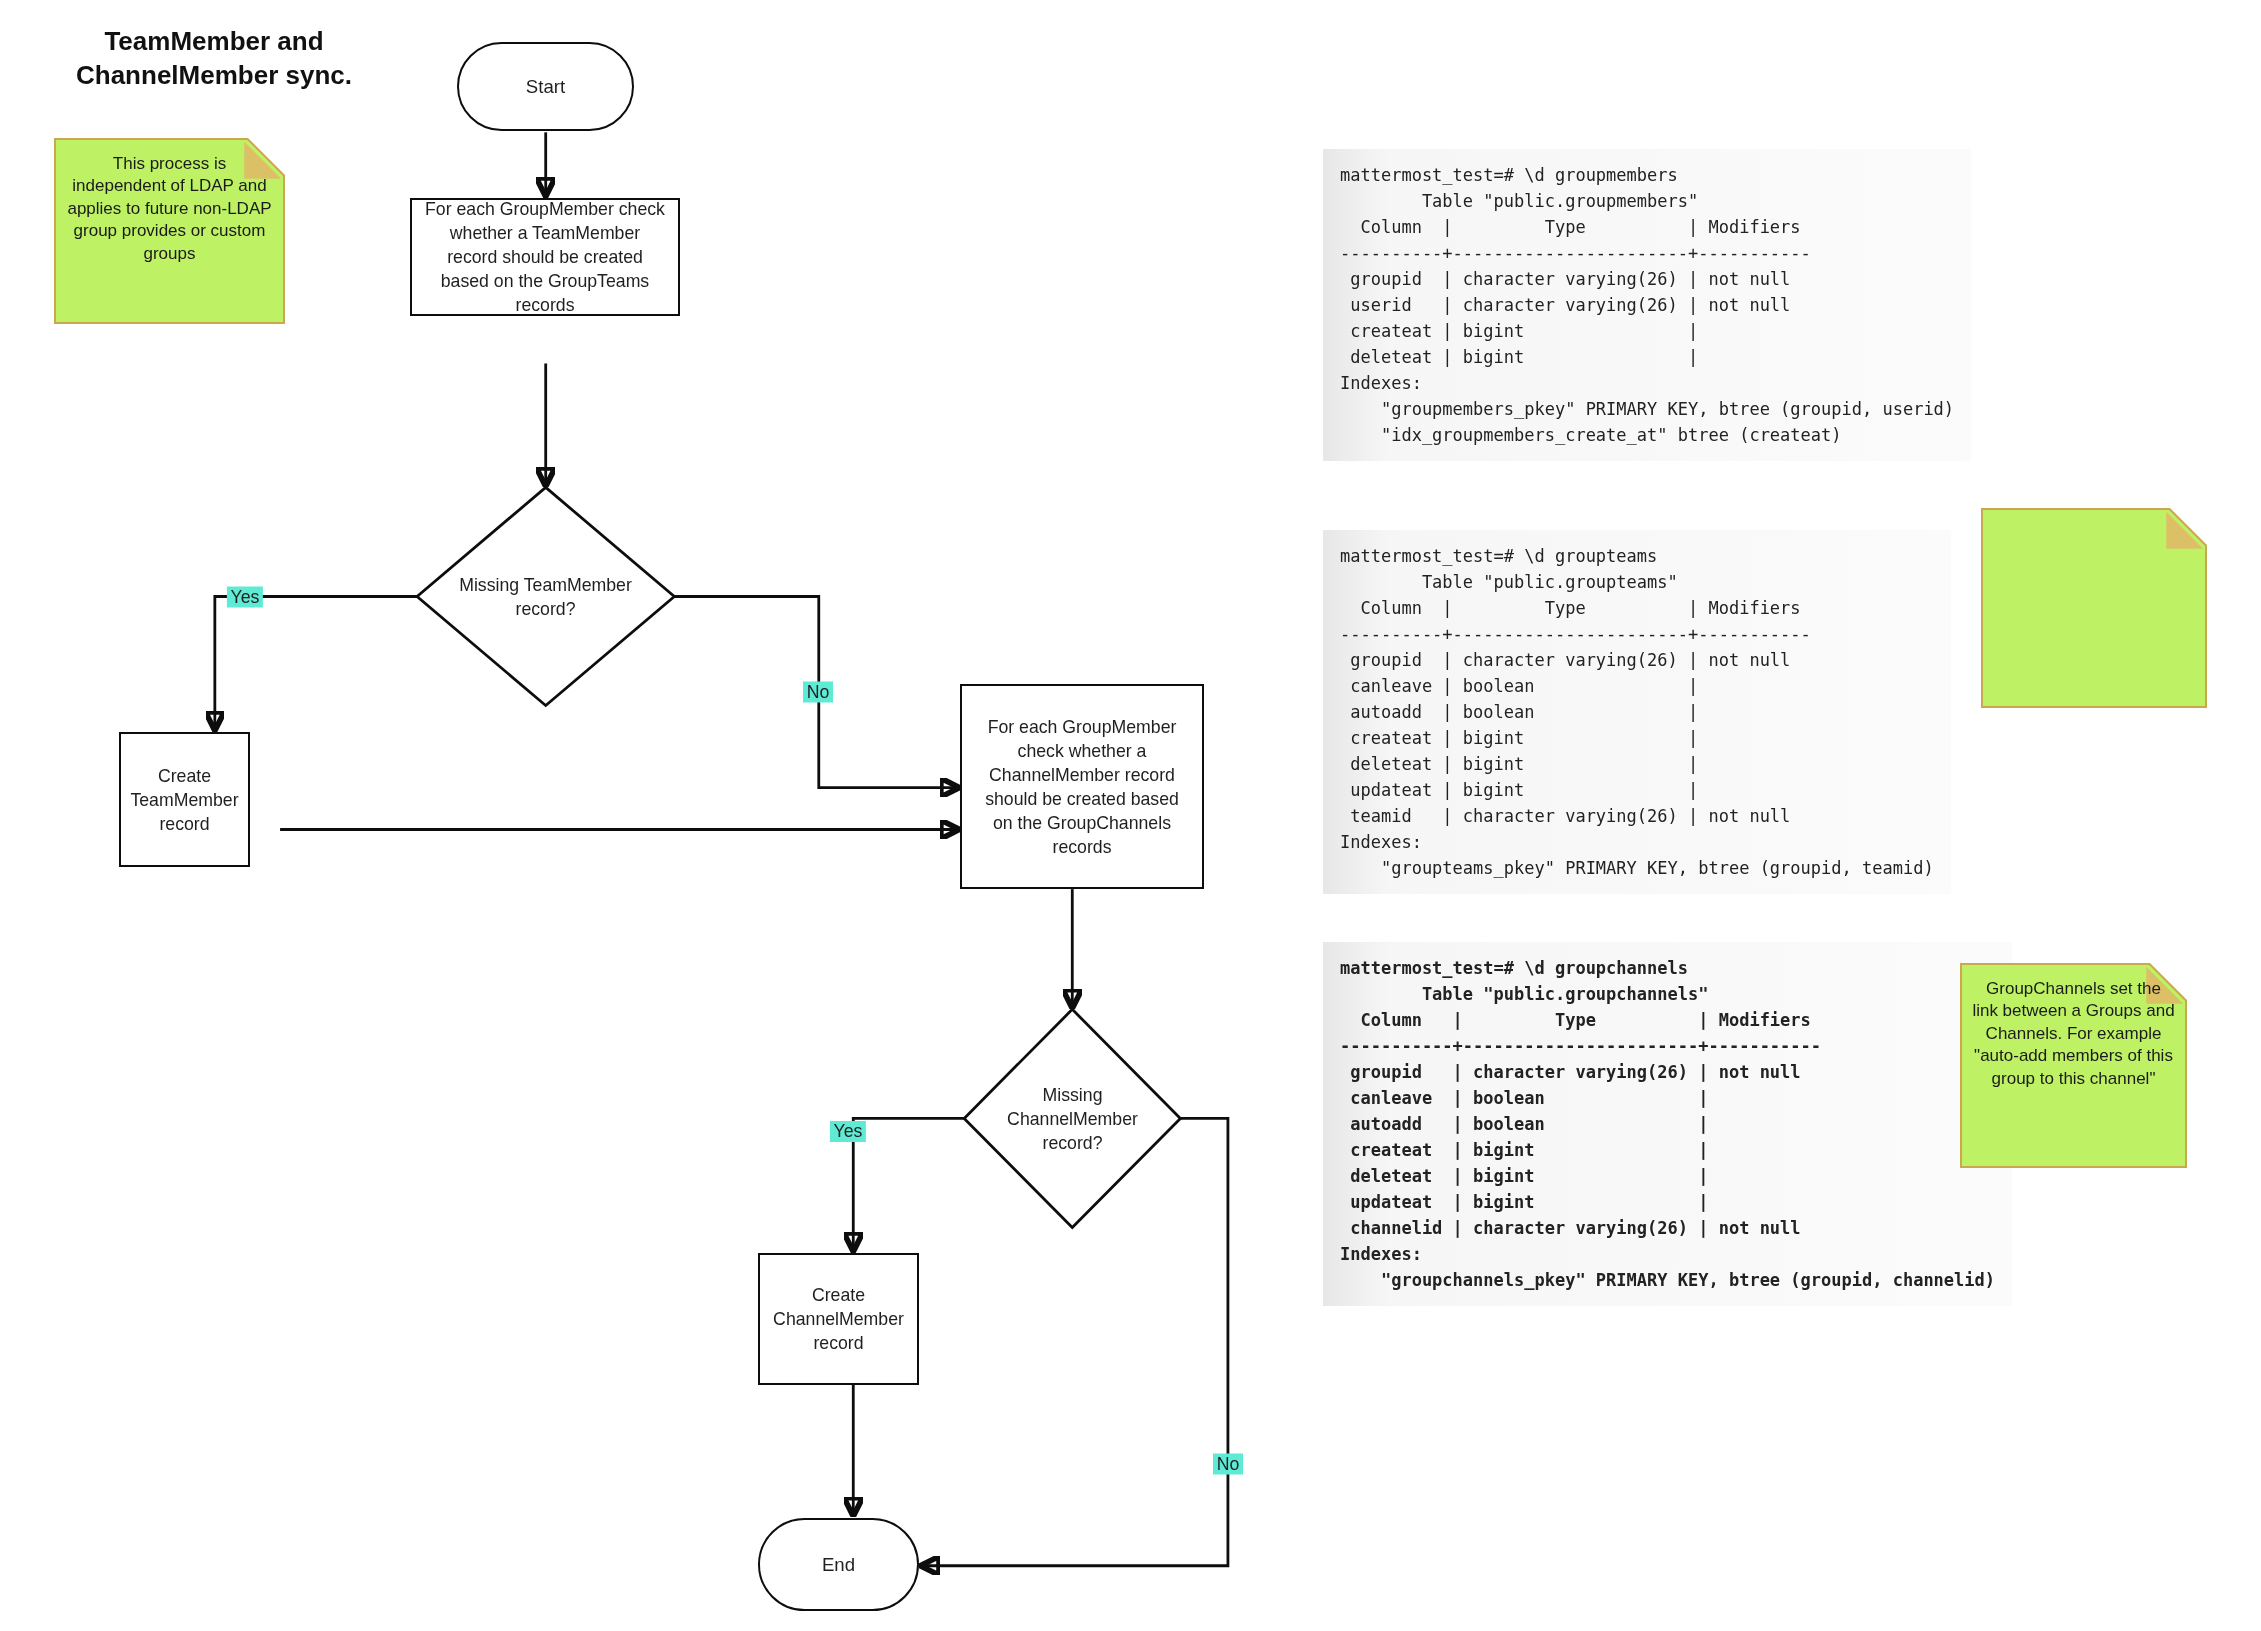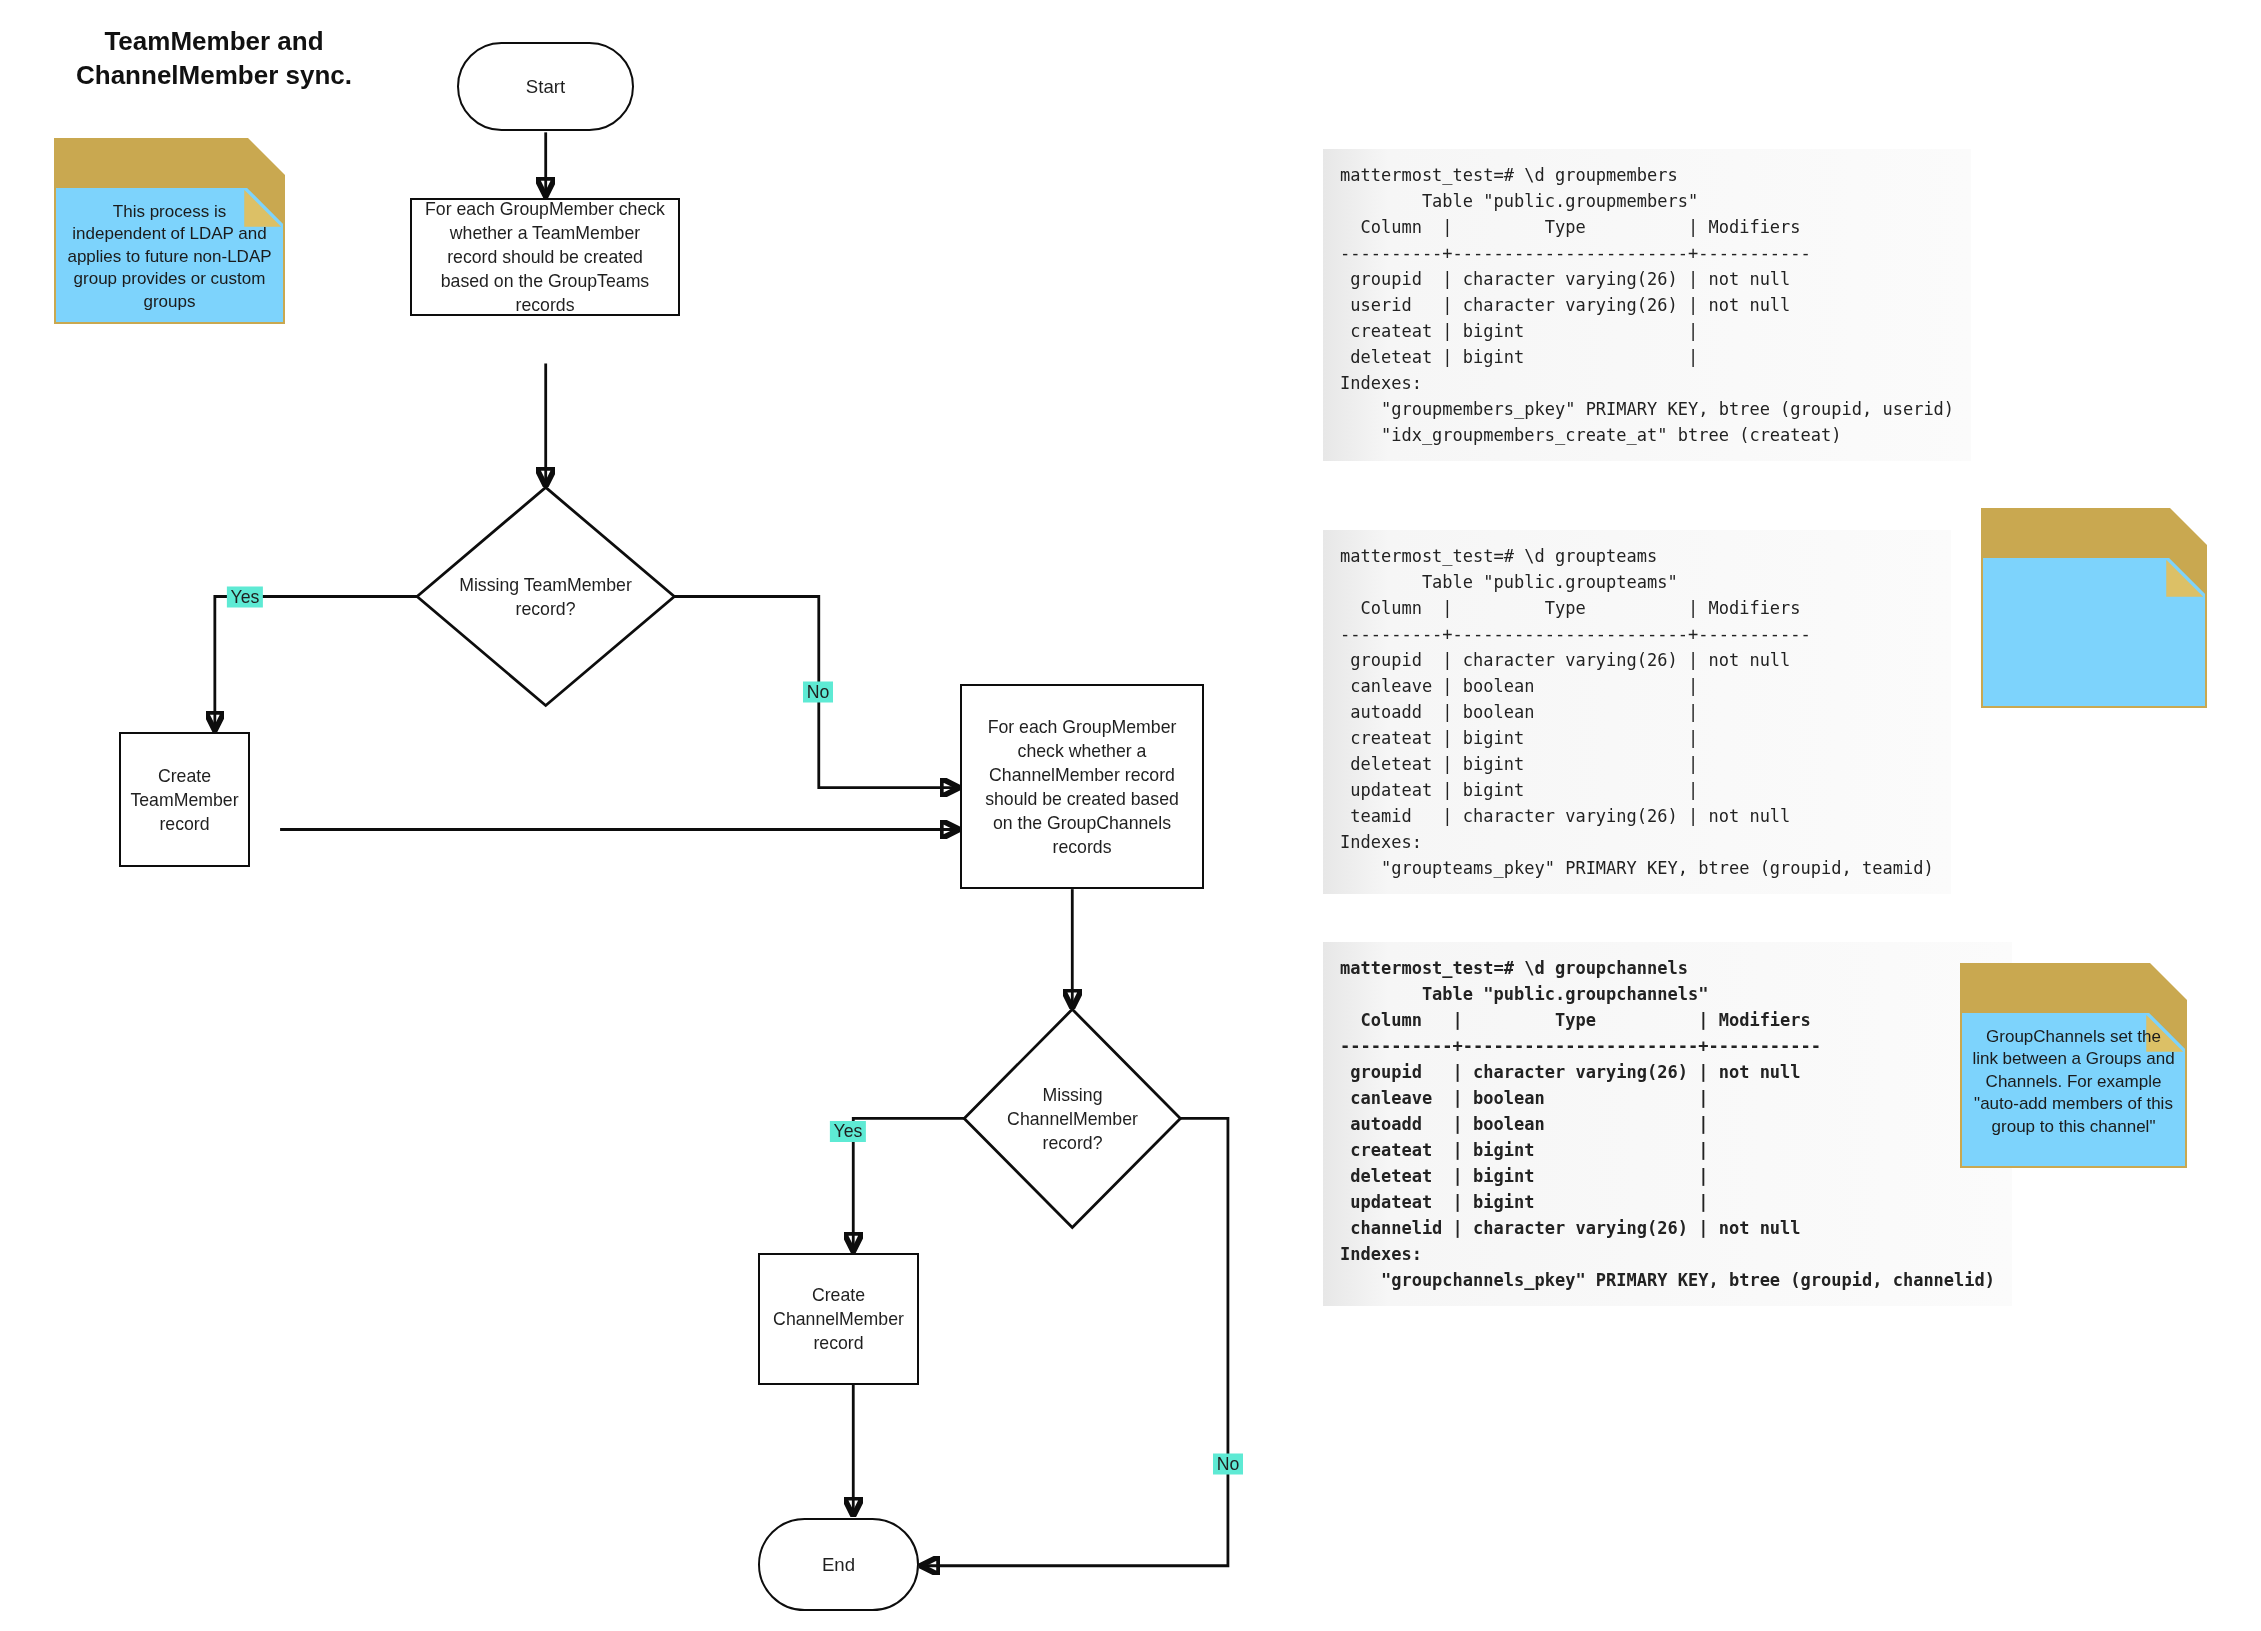--- a/index.html
+++ b/index.html
@@ -22,23 +22,23 @@
                 padding: 0 3.7px; transform: translate(-50%, -50%); }
   .edge-label.topanchor { transform: translate(-50%, 0); }
 
   
   .page-title { position: absolute; left: 37px; top: 24px; width: 354px; z-index: 2;
                 font-size: 26px; font-weight: bold; line-height: 34px; text-align: center; color: #111; }
 
   
   .note { position: absolute; z-index: 6; background: #c9a850;
           clip-path: polygon(0 0, calc(100% - 37px) 0, 100% 37px, 100% 100%, 0 100%); }
-  .note-inner { position: absolute; inset: 1.9px; background: #7dd3fc;
+  .note-inner { position: absolute; inset: 1.9px; background: #bef264;
           clip-path: polygon(0 0, calc(100% - 36px) 0, 100% 36px, 100% 100%, 0 100%);
-          display: flex; align-items: flex-start; justify-content: flex-start; margin-top: 48px; }
+          display: flex; align-items: flex-start; justify-content: flex-start; }
   .note-fold { position: absolute; top: 1.9px; right: 1.9px; width: 37px; height: 37px; background: #dcc066;
           clip-path: polygon(0 0, 100% 100%, 0 100%); z-index: 2; }
   .note-text { position: relative; z-index: 3; font-size: 17px; line-height: 22.4px; text-align: center;
           color: #1b1b1b; padding: 13px 9.3px; width: 100%; }
 
   
   .terminal { position: absolute; z-index: 0; display: inline-block; white-space: pre;
           font-family: "DejaVu Sans Mono", monospace; font-size: 17px; line-height: 26px; color: #222222;
           padding: 13px 17px; background: linear-gradient(to right, #e7e7e7 0px, #f6f6f6 65px, #fbfbfb 100%); margin-left: 6px; }
   .t1 { left: 1317px; top: 149px; }

